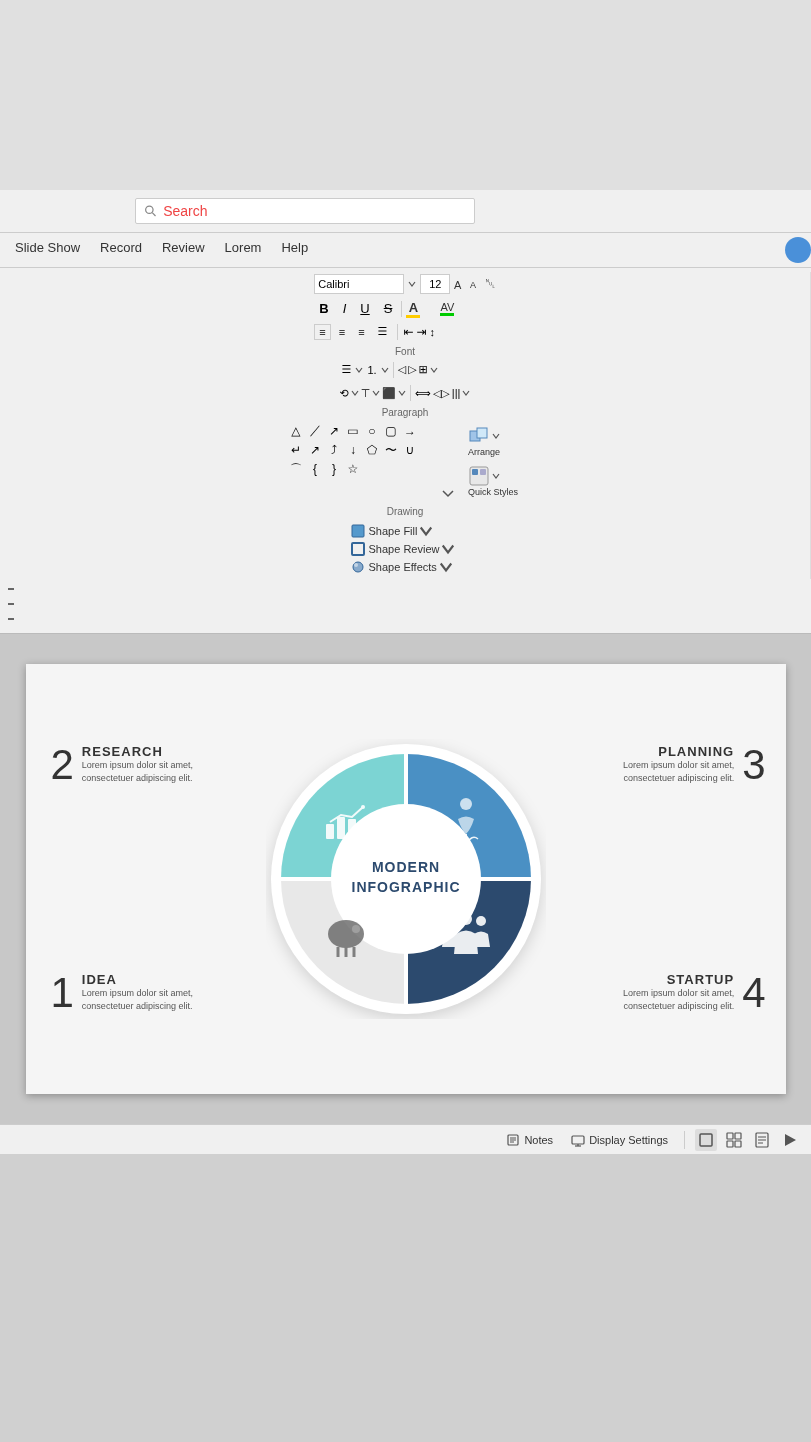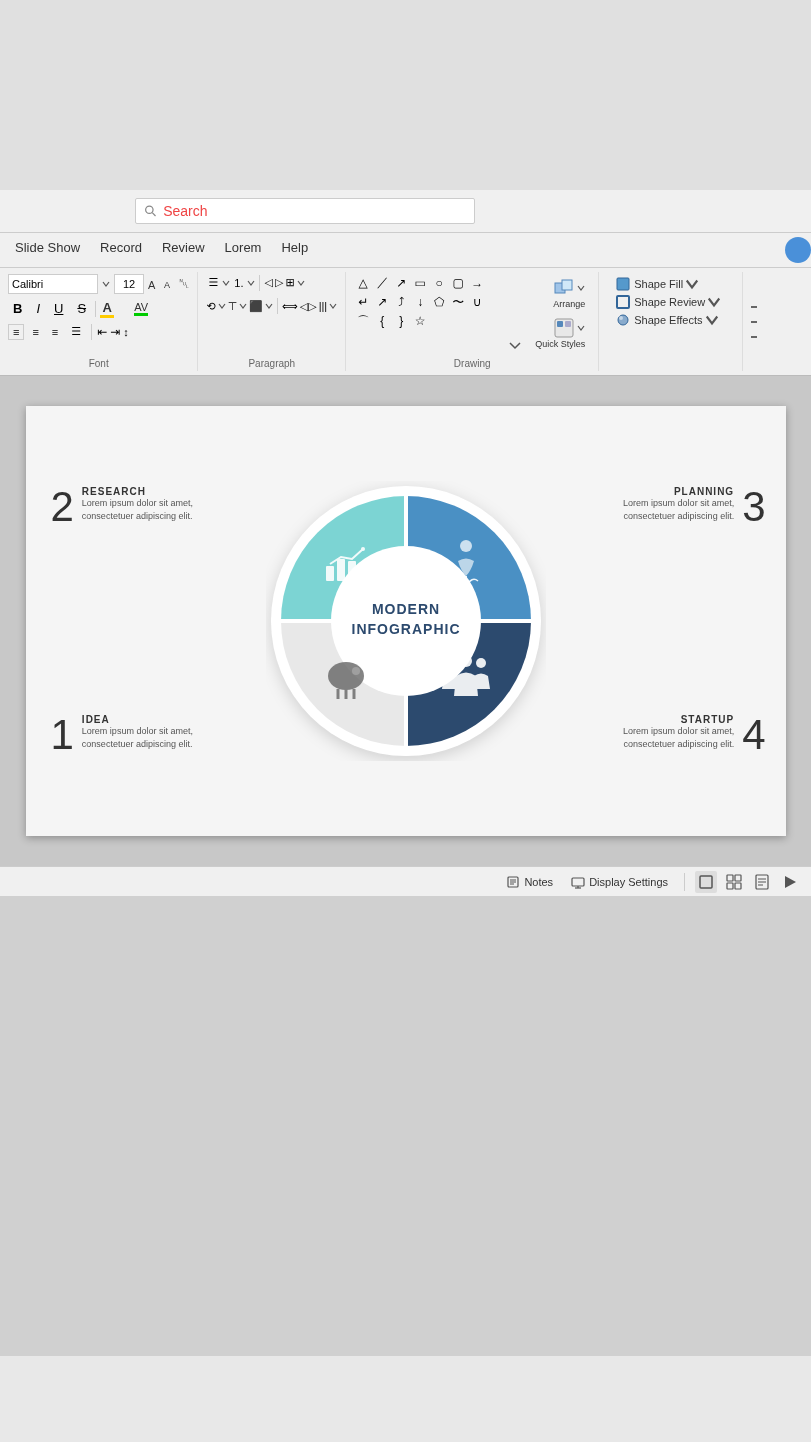--- a/index.html
+++ b/index.html
@@ -66,20 +66,21 @@
     }
 
     
     .ribbon {
       background: #f0f0f0;
       border-bottom: 1px solid #bbb;
       padding: 4px 0;
       display: flex;
       align-items: stretch;
       min-height: 95px;
+      flex-direction: column;
     }
 
     .ribbon-group {
       display: flex;
       flex-direction: column;
       align-items: center;
       padding: 2px 8px;
       border-right: 1px solid #ddd;
       position: relative;
     }
@@ -121,21 +122,21 @@
       display: flex;
       align-items: center;
       justify-content: center;
       cursor: pointer;
       border-radius: 1px;
       font-size: 12px;
     }
     .arrange-btn {
       display: flex;
       flex-direction: column;
-      align-items: flex-end;
+      align-items: flex-start;
       font-size: 10px;
       color: #333;
       padding: 3px 5px;
       cursor: pointer;
       border-radius: 2px;
     }
 
     
     .shape-format-panel {
       display: flex;
@@ -230,21 +231,21 @@
       text-align: right;
     }
 
     .label-number {
       font-size: 42px;
       font-weight: 300;
       color: #333;
       line-height: 1;
     }
     .label-content h3 {
-      font-size: 10px;
+      font-size: 13px;
       font-weight: 700;
       color: #333;
       letter-spacing: 1px;
       text-transform: uppercase;
     }
     .label-content p {
       font-size: 9px;
       color: #555;
       line-height: 1.4;
       max-width: 120px;

